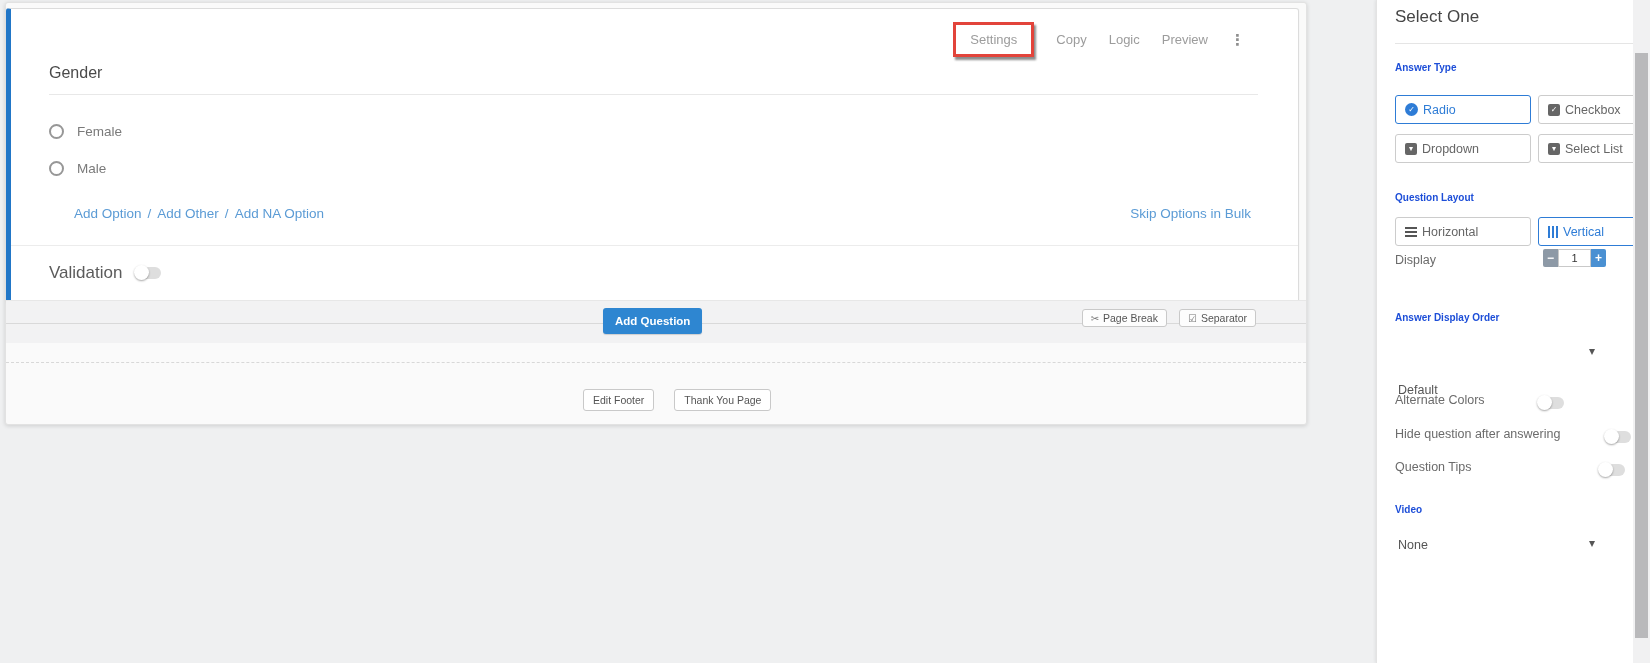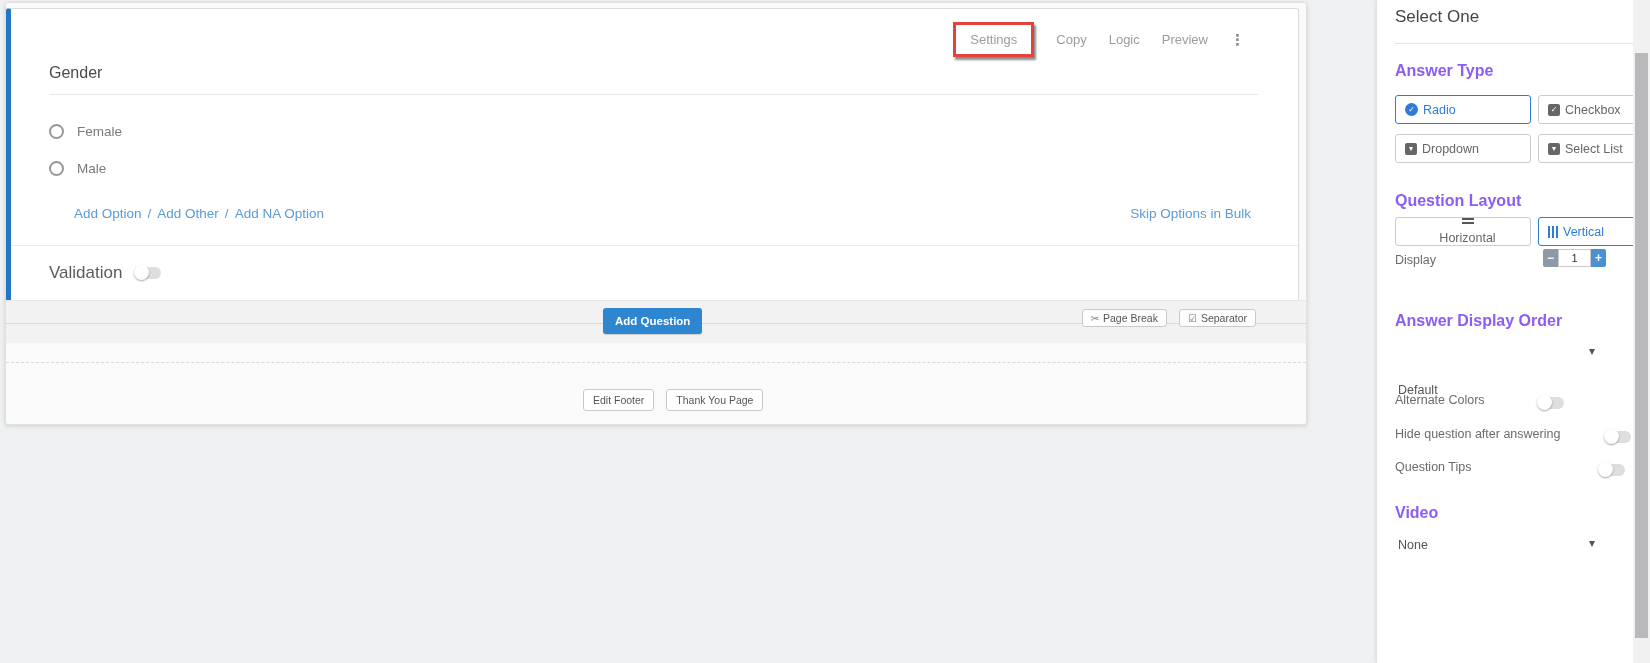--- a/index.html
+++ b/index.html
@@ -53,30 +53,30 @@
     border-top:1px solid #e7e7e7;box-sizing:border-box;}
   .strip-line{left:0;right:0;top:320px;height:1px;background:#d9d9d9;}
   .add-q{left:597px;top:305px;background:#2e86d1;color:#fff;font-size:11.5px;
     font-weight:bold;padding:7px 12px;border-radius:3px;cursor:pointer;
     box-shadow:0 1px 1px rgba(0,0,0,.15);}
   .mini-row{right:50px;top:306px;display:flex;gap:12px;align-items:center;}
   .mini-btn{background:#fdfdfd;border:1px solid #c9c9c9;border-radius:3px;
     font-size:10.5px;color:#555;padding:2px 8px;display:flex;align-items:center;gap:4px;cursor:pointer;}
   .mini-ic{font-size:10px;color:#777;}
   .dashed{left:0;right:0;top:359px;border-top:1px dashed #d8d8d8;}
-  .footer-row{left:577px;top:386px;display:flex;gap:12px;}
+  .footer-row{left:577px;top:386px;display:flex;gap:20px;}
   .footer-btn{background:#fff;border:1px solid #c9c9c9;border-radius:3px;
     font-size:10.5px;color:#555;padding:4px 9px;cursor:pointer;}
   
   .sidebar{left:1376px;top:0;width:326px;height:663px;background:#fff;
     border-left:1px solid #e3e3e3;box-shadow:-1px 0 3px rgba(0,0,0,.07);box-sizing:border-box;}
   .sb-title{left:18px;top:7px;font-size:17px;color:#454545;}
   .close-x{right:21px;top:8px;font-size:14px;font-weight:bold;color:#4c4c4c;cursor:pointer;}
   .sb-div{left:18px;right:21px;top:43px;height:1px;background:#e5e5e5;}
-  .sb-label{font-size:16px;font-weight:bold;color:#8b5cf6;left:18px;}
+  .sb-label{font-size:10px;font-weight:bold;color:#1d4ed8;left:18px;}
   .help{position:absolute;right:21px;width:14px;height:14px;border-radius:50%;
     background:#8e8e8e;color:#fff;font-size:10px;font-weight:bold;
     display:flex;align-items:center;justify-content:center;cursor:pointer;}
   .tbtn{position:absolute;width:136px;height:29px;border:1px solid #ccc;border-radius:3px;
     background:#fff;display:flex;align-items:center;padding-left:9px;gap:5px;
     font-size:12.5px;color:#666;box-sizing:border-box;cursor:pointer;}
   .tbtn.sel{border:1.5px solid #2e7cd6;color:#2e7cd6;}
   .sq{width:12px;height:12px;background:#666;border-radius:2px;color:#fff;font-size:8px;
     display:inline-flex;align-items:center;justify-content:center;line-height:1;}
   .circ{width:13px;height:13px;background:#2e7cd6;border-radius:50%;color:#fff;font-size:8px;
@@ -188,21 +188,21 @@
   </div>
   <div class="tbtn" style="left:161px;top:134px;">
     <span class="sq">▾</span>
     <span>Select List</span>
   </div>
 
   
   <div class="abs sb-label" style="top:192px;">Question Layout</div>
   <span class="help" style="top:192px;">?</span>
 
-  <div class="tbtn" style="left:18px;top:217px;flex-direction:column;">
+  <div class="tbtn" style="left:18px;top:217px;">
     <span class="hlines"></span>
     <span>Horizontal</span>
   </div>
   <div class="tbtn sel" style="left:161px;top:217px;">
     <span class="vlines"></span>
     <span>Vertical</span>
   </div>
 
   
   <div class="abs sb-sub" style="top:253px;">Display</div>

